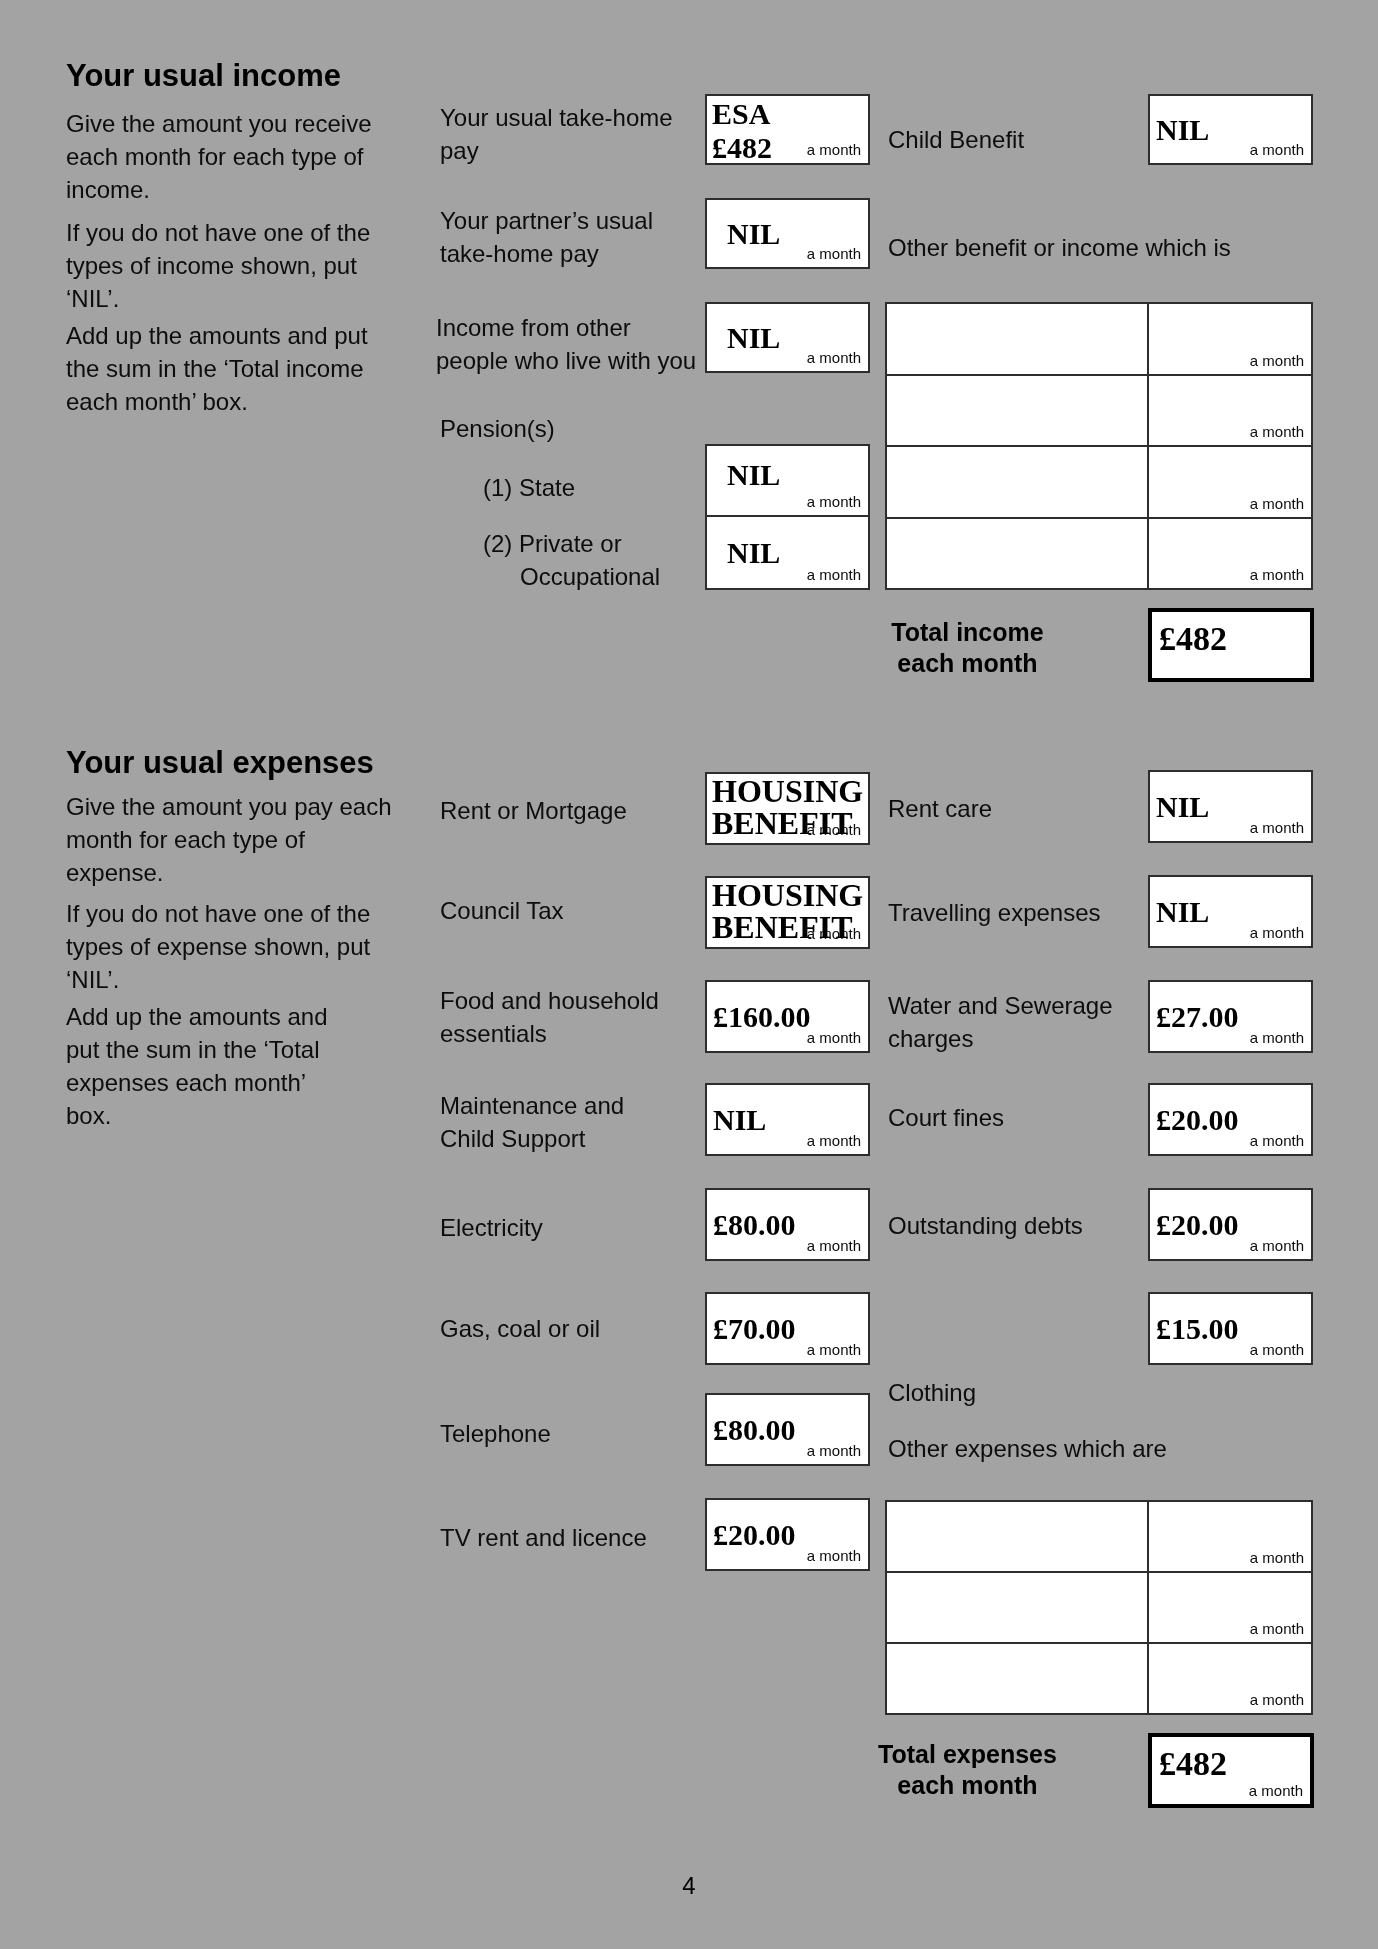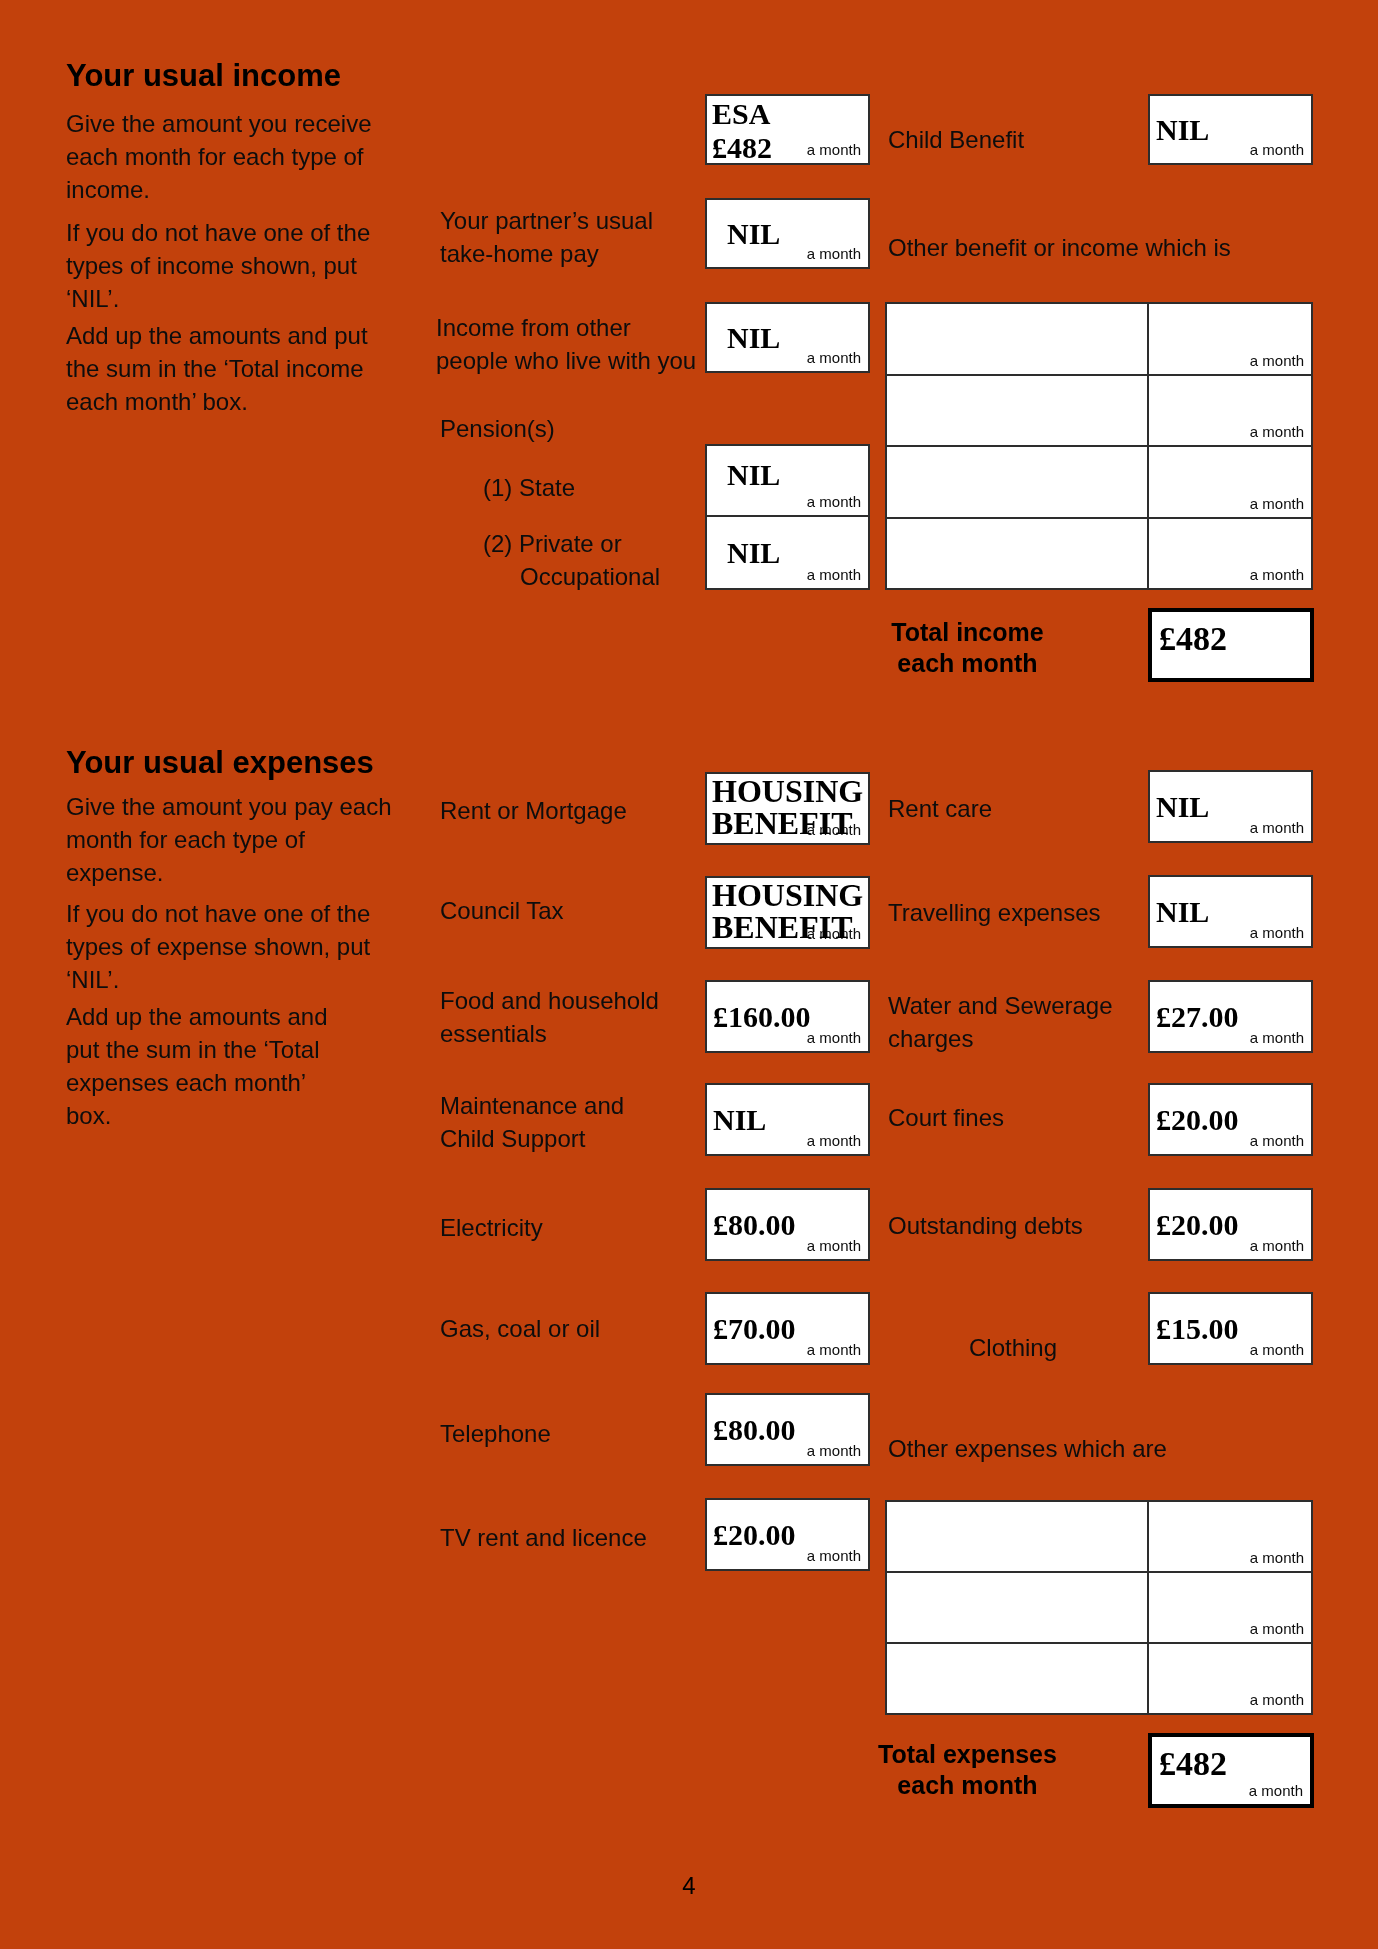--- a/index.html
+++ b/index.html
@@ -1,17 +1,17 @@
 <!DOCTYPE html>
 <html><head>
 <meta charset="utf-8">
 <style>
   * { margin:0; padding:0; box-sizing:border-box; }
   body { background:#ffffff; font-family:"Liberation Sans", sans-serif; color:#111; }
-  .page { position:relative; width:1378px; height:1949px; background:#c2410c; margin:0 auto; overflow:hidden; }
+  .page { position:relative; width:1378px; height:1949px; background:#a3a3a3; margin:0 auto; overflow:hidden; }
   .abs { position:absolute; }
   .h1 { font-size:31px; font-weight:bold; color:#000; line-height:36px; }
   .para { font-size:24px; line-height:33px; color:#0d0d0d; }
   .lbl { font-size:24px; line-height:33px; color:#0d0d0d; }
   .box { position:absolute; width:165px; height:73px; border:2px solid #2d2d2d; background:#fff; }
   .val { position:absolute; left:6px; top:50%; transform:translateY(-50%);
          font-family:"Liberation Serif", serif; font-weight:bold; font-size:30px; color:#000;
          white-space:nowrap; z-index:2; }
   .val.pad { left:20px; }
   .val-stack { position:absolute; left:5px; top:1px; transform:none;
@@ -32,20 +32,21 @@
 </head>
 <body>
 
 <div class="page">
 
   <div class="abs h1" style="left:66px; top:58px;">Your usual income</div>
   <div class="abs para" style="left:66px; top:107px; width:335px;">Give the amount you receive each month for each type of income.</div>
   <div class="abs para" style="left:66px; top:216px; width:335px;">If you do not have one of the types of income shown, put ‘NIL’.</div>
   <div class="abs para" style="left:66px; top:319px; width:335px;">Add up the amounts and put the sum in the ‘Total income each month’ box.</div>
 
+  <div class="abs lbl" style="left:440px; top:101px; width:250px;">Your usual take-home pay</div>
   <div class="box" style="left:705px; top:94px; height:71px;">
     <span class="val-stack">
         <span style="display:block;">ESA</span>
         <span style="display:block;">£482</span>
       </span>
     <span class="unit">a month</span>
   </div>
   <div class="abs lbl" style="left:888px; top:109px; width:200px;margin-top:14px;">Child Benefit</div>
   <div class="box" style="left:1148px; top:94px; height:71px;">
     <span class="val">NIL</span>
@@ -191,21 +192,21 @@
     <span class="val">£20.00</span>
     <span class="unit">a month</span>
   </div>
 
   <div class="abs lbl" style="left:888px; top:1209px; width:250px;">Outstanding debts</div>
   <div class="box" style="left:1148px; top:1188px;">
     <span class="val">£20.00</span>
     <span class="unit">a month</span>
   </div>
 
-  <div class="abs lbl" style="left:888px; top:1331px; width:250px;text-align:center;">Clothing</div>
+  <div class="abs lbl" style="left:888px; top:1376px; width:250px;">Clothing</div>
   <div class="box" style="left:1148px; top:1292px;">
     <span class="val">£15.00</span>
     <span class="unit">a month</span>
   </div>
 
   <div class="abs lbl" style="left:888px; top:1432px; width:430px;">Other expenses which are</div>
   <div class="tbl" style="left:885px; top:1500px; width:428px; height:215px;">
     <div class="trow">
       <div class="dcell"></div>
       <div class="acell">

